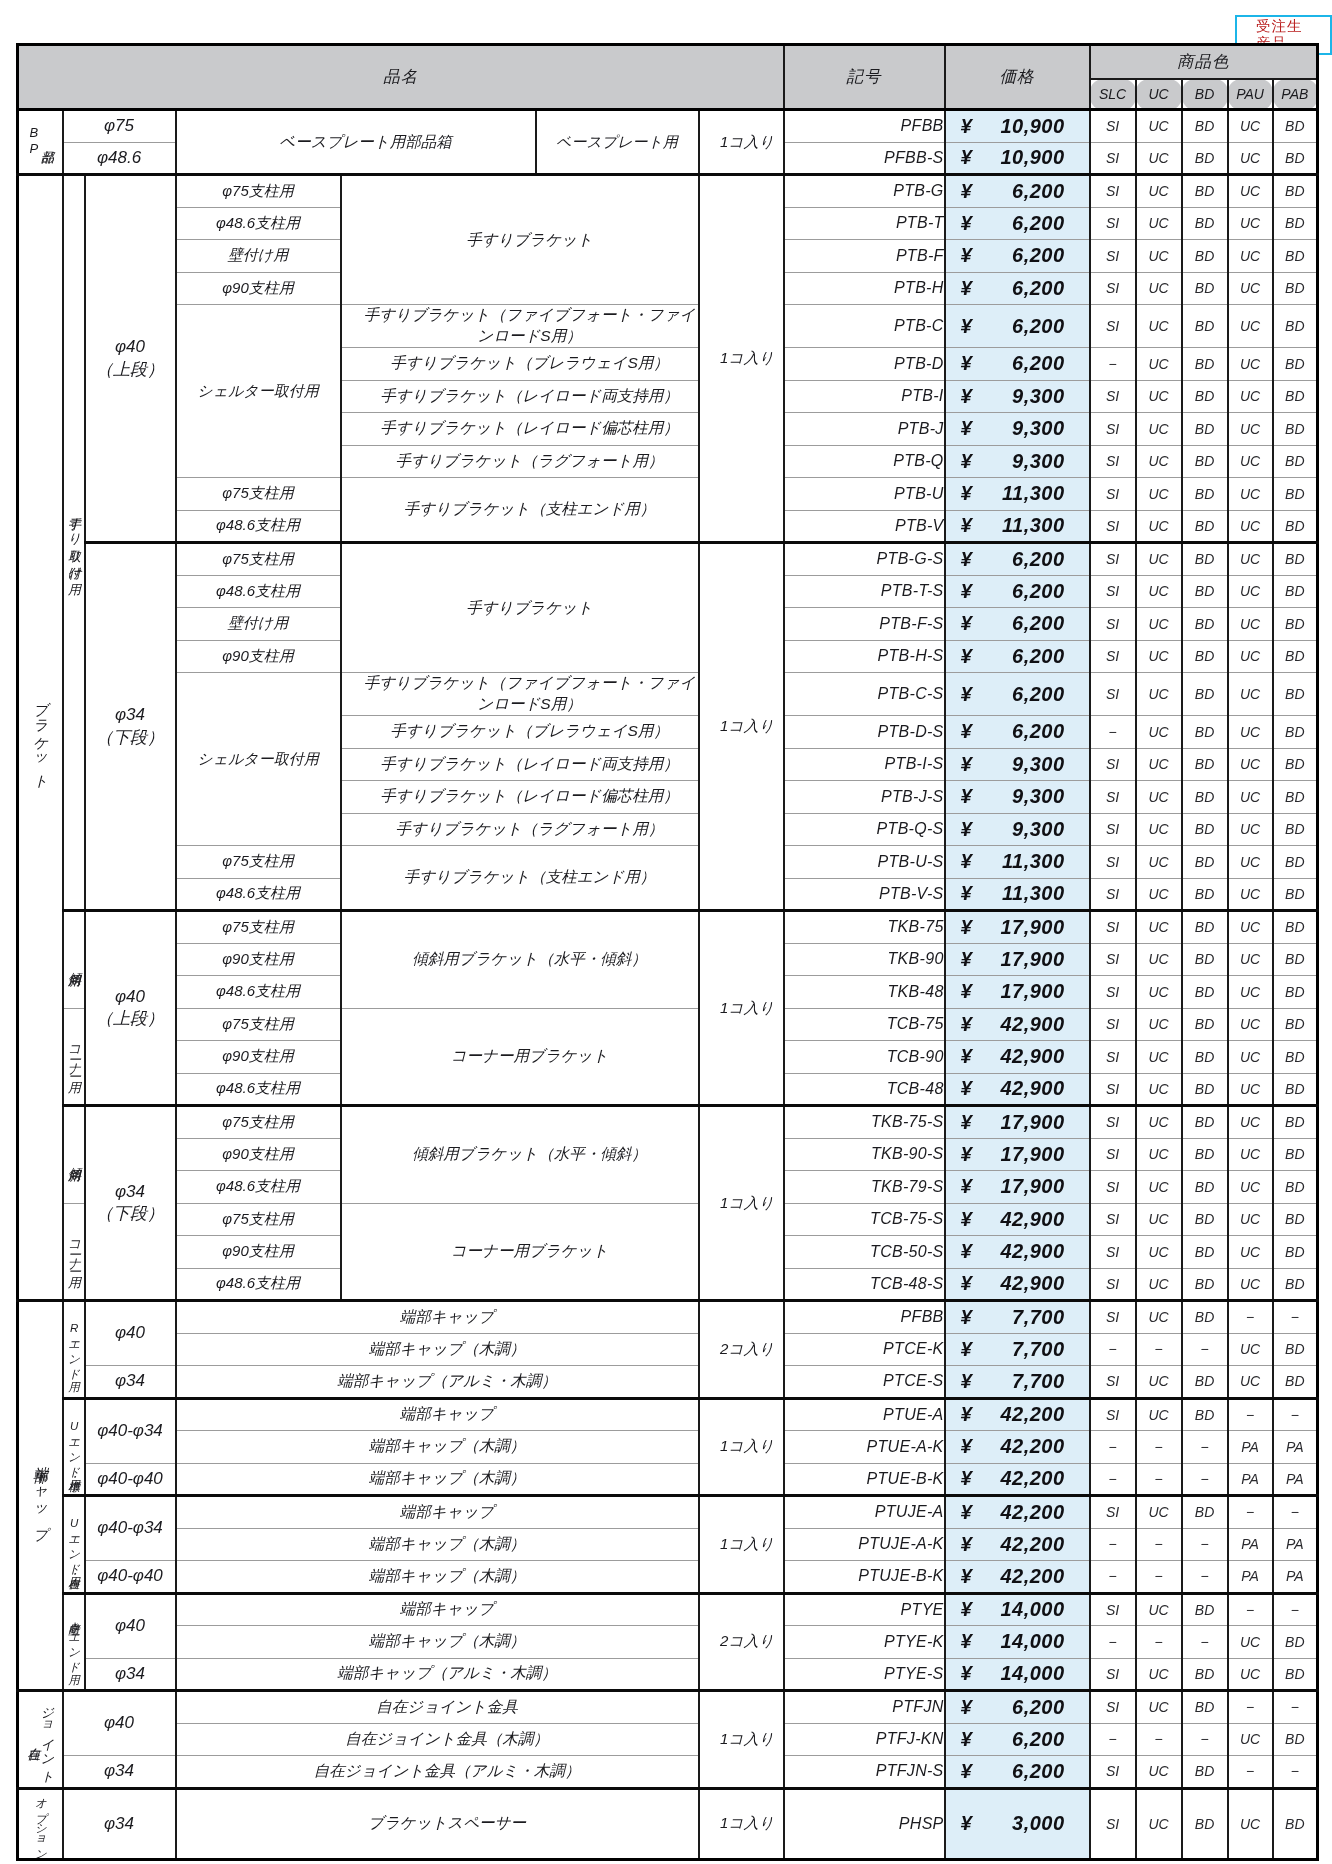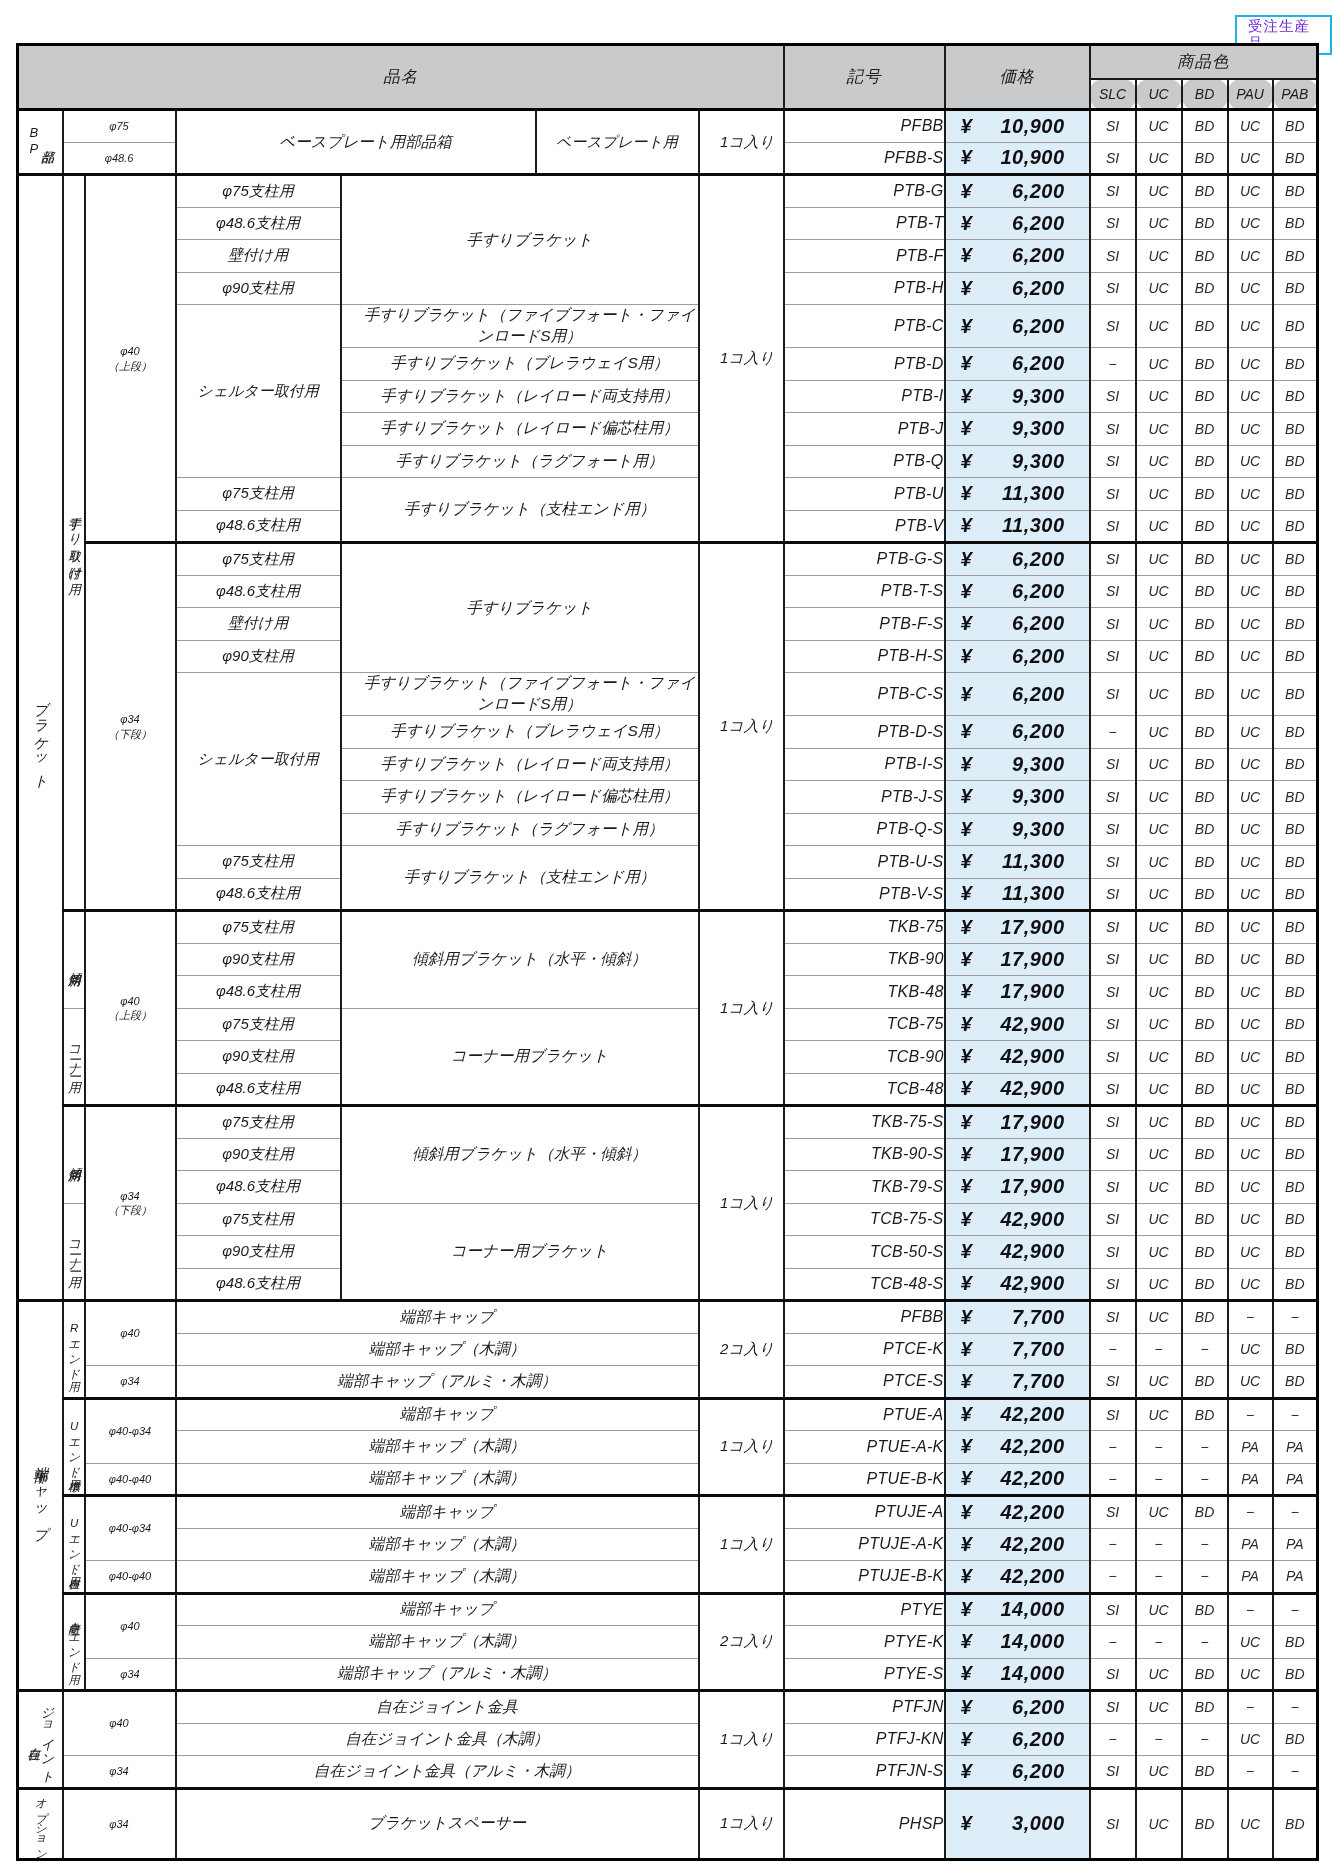--- a/index.html
+++ b/index.html
@@ -3,21 +3,21 @@
 <meta charset="utf-8">
 <style>
   html,body { margin:0; padding:0; }
   body {
     width:1332px; height:1864px; background:#ffffff; position:relative;
     font-family:"Liberation Sans","DejaVu Sans",sans-serif; color:#1b1b1f;
     -webkit-font-smoothing:antialiased;
   }
   .badge {
     position:absolute; top:15px; left:1235px; border:2px solid #1cb5e8;
-    color:#6d28d9; font-size:14.5px; line-height:17px; padding:1px 11px; letter-spacing:1px;
+    color:#b91c1c; font-size:14.5px; line-height:17px; padding:1px 19px; letter-spacing:1px;
     background:#fff;
   }
   table.price-table {
     position:absolute; left:16px; top:43px; width:1300px;
     border-collapse:collapse; table-layout:fixed;
     border:3px solid #000;
     font-style:italic;
   }
   thead th {
     background:#c9cacc; border:2px solid #1a1a1a;
@@ -37,21 +37,21 @@
   tr.sec td { border-top:3px solid #0b0b0b; }
   td.nm   { text-align:center; padding-left:20px; font-size:15.5px; }
   td.code { text-align:right; padding-left:13px; font-size:16px; letter-spacing:.3px; }
   td.price {
     background:#ddeef8; font-weight:bold; font-size:20px;
     text-align:right; padding-right:24px; color:#101014; letter-spacing:.5px;
   }
   .yen { float:left; margin-left:15px; }
   td.cc { font-size:14px; color:#2a2a2e; }
   td.qty { font-size:15px;padding-left:12px; }
-  td.phi { font-size:11px; line-height:1.3; }
+  td.phi { font-size:17px; line-height:1.3; }
   .vt {
     writing-mode:vertical-rl; margin:0 auto; line-height:1.15;
     font-size:14.5px; letter-spacing:2px; display:inline-block;
   }
   .vt2 {
     writing-mode:vertical-lr; text-orientation:upright; margin:0 auto;
     line-height:1.05; font-size:13.5px; letter-spacing:1px; display:inline-block;
   }
   .up { text-orientation:upright; }
   .s11 { font-size:11.5px; letter-spacing:0; }

